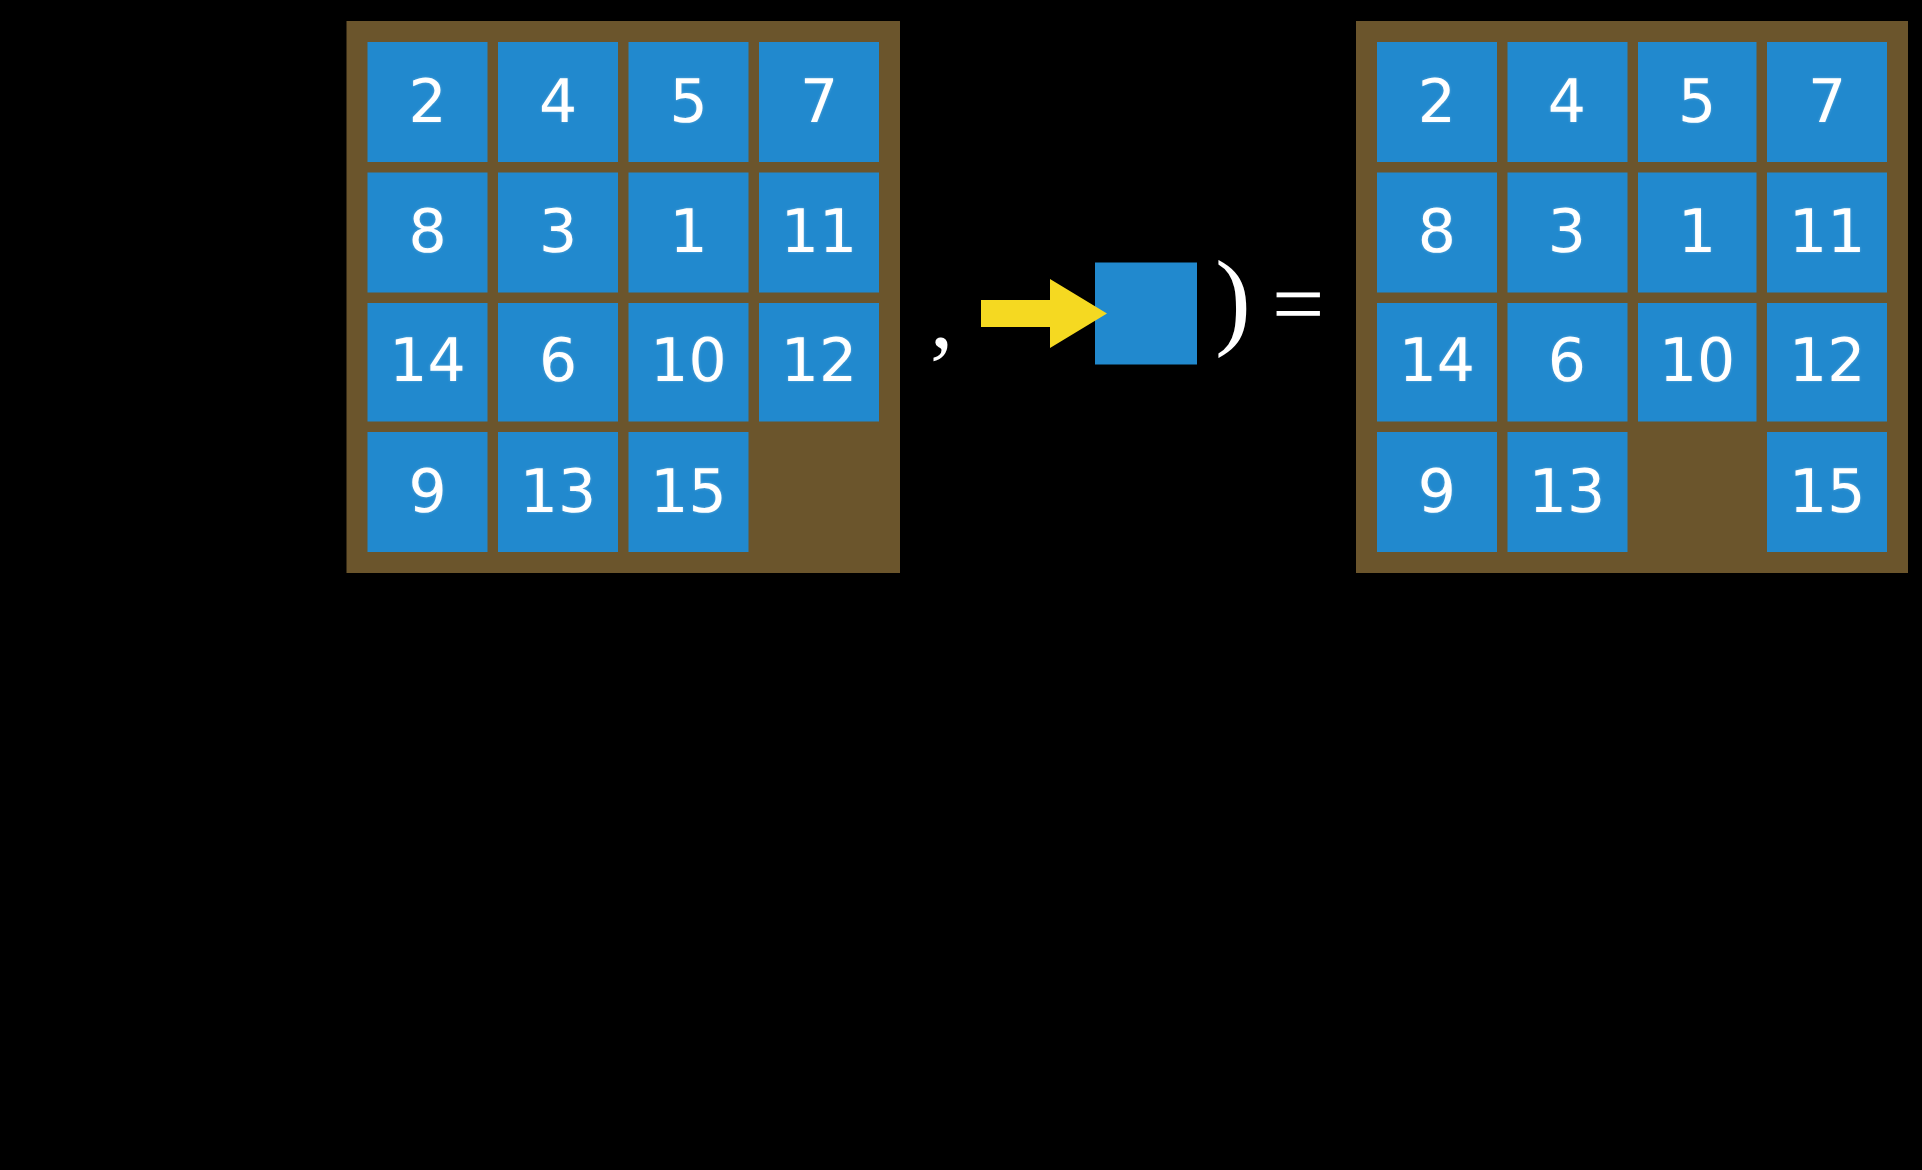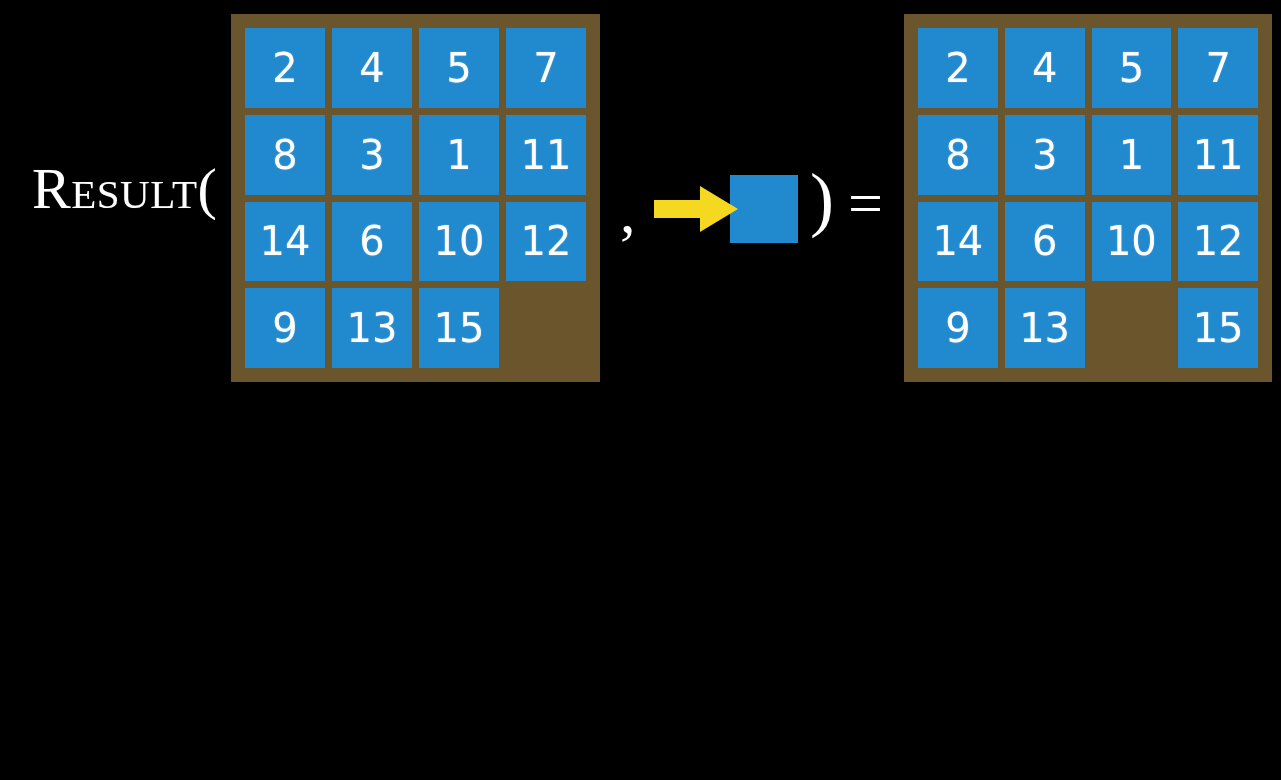--- a/index.html
+++ b/index.html
@@ -77,21 +77,20 @@
   .arrow-svg{position:absolute;}
   .r1-arrow{left:654px; top:186px; width:84px; height:46px;}
 </style>
 </head>
 <body>
 
 <div class="stage">
 
   <div class="row row-1">
 
-    <div class="result-label">Result(</div>
 
     <div class="board board-r1-left">
       <div class="board-grid">
         <div class="tile">2</div>
         <div class="tile">4</div>
         <div class="tile">5</div>
         <div class="tile">7</div>
         <div class="tile">8</div>
         <div class="tile">3</div>
         <div class="tile">1</div>

